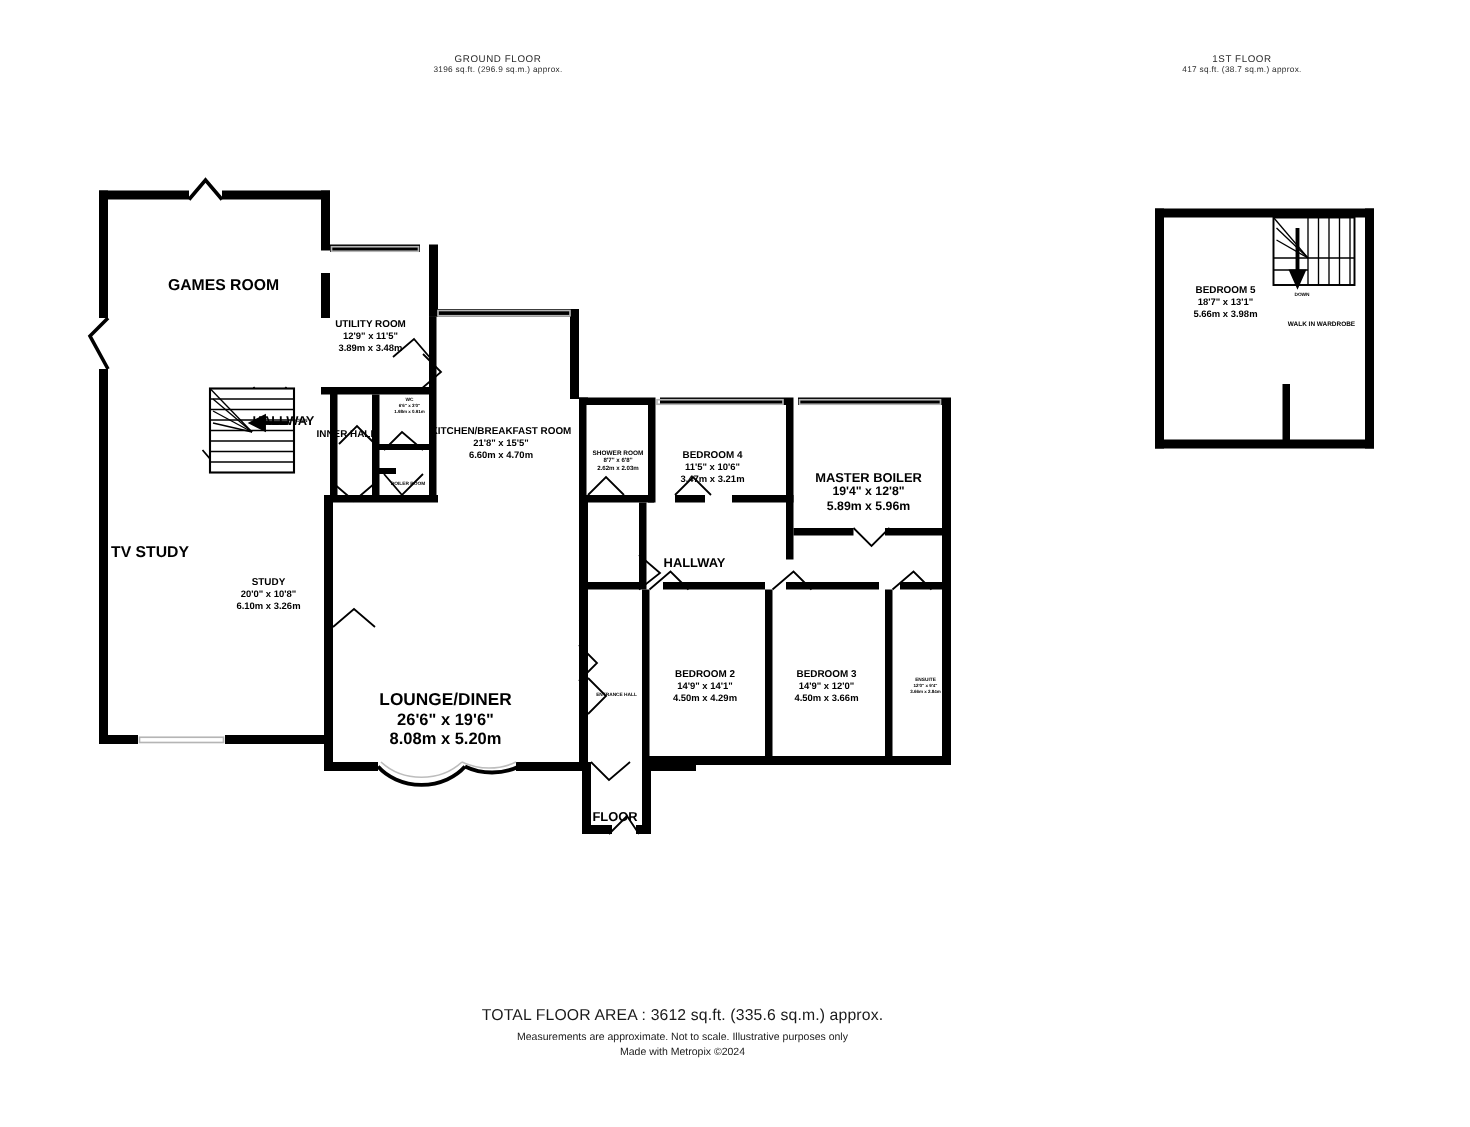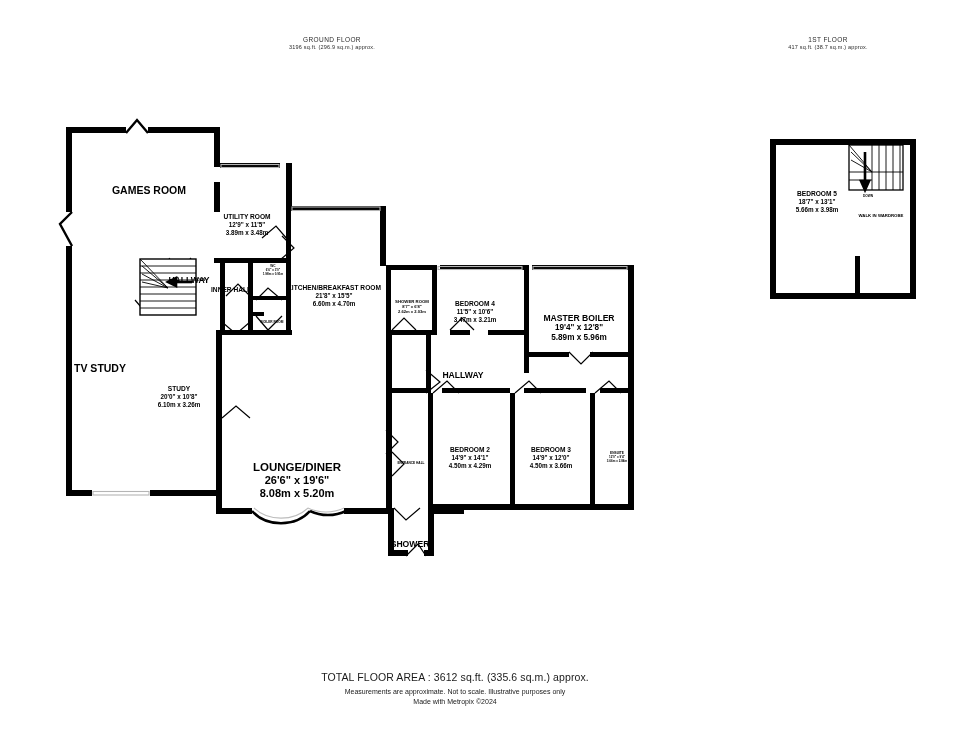--- a/index.html
+++ b/index.html
@@ -340,21 +340,21 @@
   <span class="nm">LOUNGE/DINER</span>
   <span class="d1">26'6"  x 19'6"</span>
   <span class="d2">8.08m  x 5.20m</span>
 </div>
 
 <div class="lbl sz-xxs" style="left:411px; top:462px;">
   <span class="nm">ENTRANCE HALL</span>
 </div>
 
 <div class="lbl sz-md" style="left:410px; top:539px;">
-  <span class="nm">SHOWER</span>
+  <span class="nm">FLOOR</span>
 </div>
 
 <div class="lbl sz-xs" style="left:412px; top:299px;">
   <span class="nm">SHOWER ROOM</span>
   <span class="d1">8'7"  x 6'8"</span>
   <span class="d2">2.62m  x 2.03m</span>
 </div>
 
 <div class="lbl sz-sm" style="left:475px; top:300px;">
   <span class="nm">BEDROOM 4</span>

